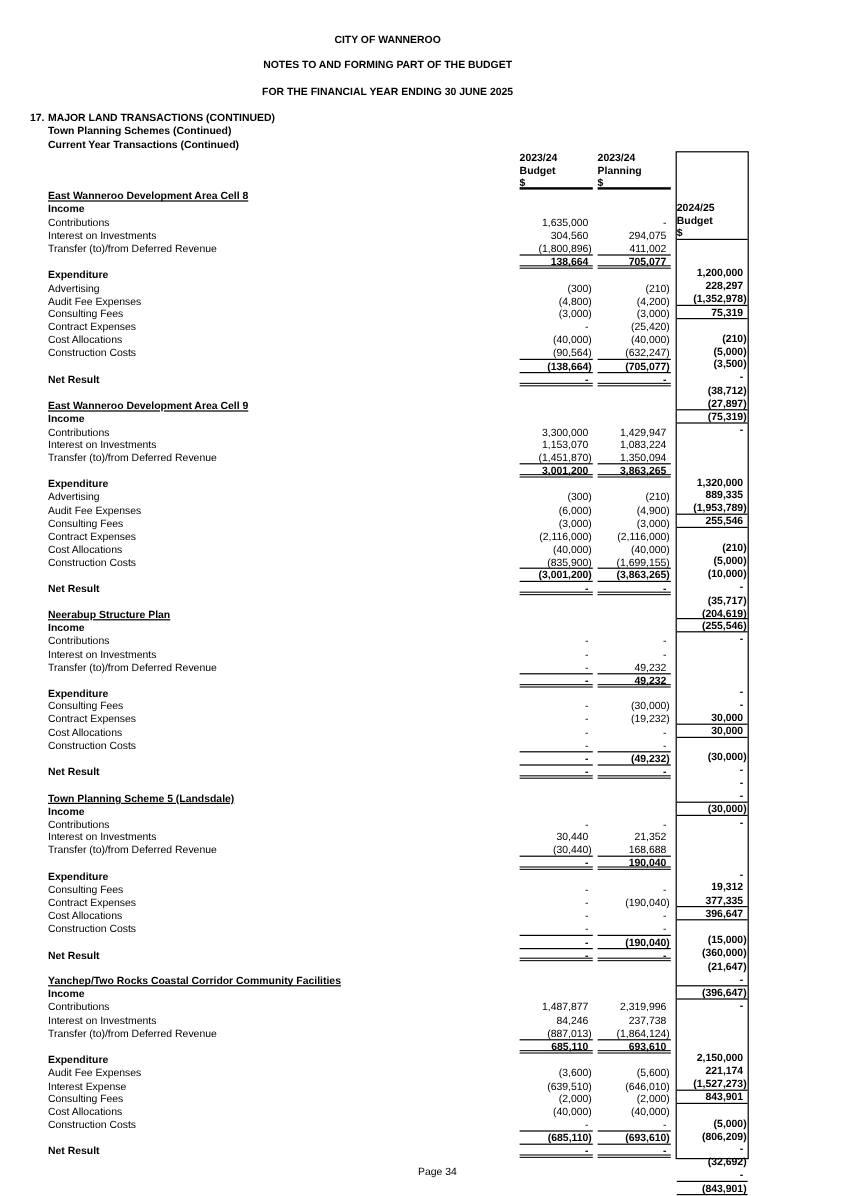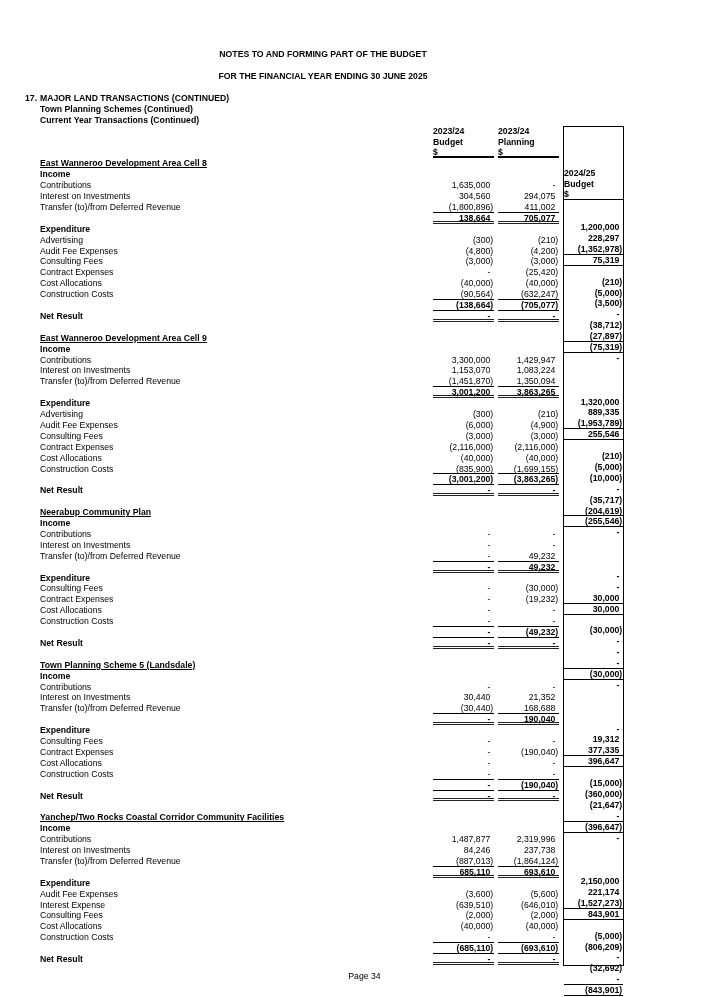--- a/index.html
+++ b/index.html
@@ -71,20 +71,23 @@
       text-align: center;
       white-space: nowrap;
       padding-left: 12px;
     }
   </style>
 </head>
 <body>
 
 <div id="page">
 
+  <div class="row" style="top:27.55px">
+    <div class="title">CITY OF WANNEROO</div>
+  </div>
   <div class="row" style="top:49.35px">
     <div class="title">NOTES TO AND FORMING PART OF THE BUDGET</div>
   </div>
   <div class="row" style="top:71.15px">
     <div class="title">FOR THE FINANCIAL YEAR ENDING 30 JUNE 2025</div>
   </div>
 
   <div class="row" style="top:92.95px">
     <div class="note-num">17.</div>
     <div class="note-text">MAJOR LAND TRANSACTIONS (CONTINUED)</div>
@@ -265,21 +268,21 @@
         <div class="c c2 neg b bl">(3,863,265)</div>
         <div class="c c3 neg b bl">(255,546)</div>
       </div>
       <div class="row" style="top: 485.35px;">
         <div class="lbl b">Net Result</div>
         <div class="c c1 pos b dbl">-</div>
         <div class="c c2 pos b dbl">-</div>
         <div class="c c3 pos b">-</div>
       </div>
       <div class="row" style="top: 507.15px;">
-        <div class="lbl b u">Neerabup Community Plan</div>
+        <div class="lbl b u">Neerabup Structure Plan</div>
       </div>
       <div class="row" style="top: 518.05px;">
         <div class="lbl b">Income</div>
       </div>
       <div class="row" style="top: 528.95px;">
         <div class="lbl">Contributions</div>
         <div class="c c1 pos">-</div>
         <div class="c c2 pos">-</div>
         <div class="c c3 pos b">-</div>
       </div>

